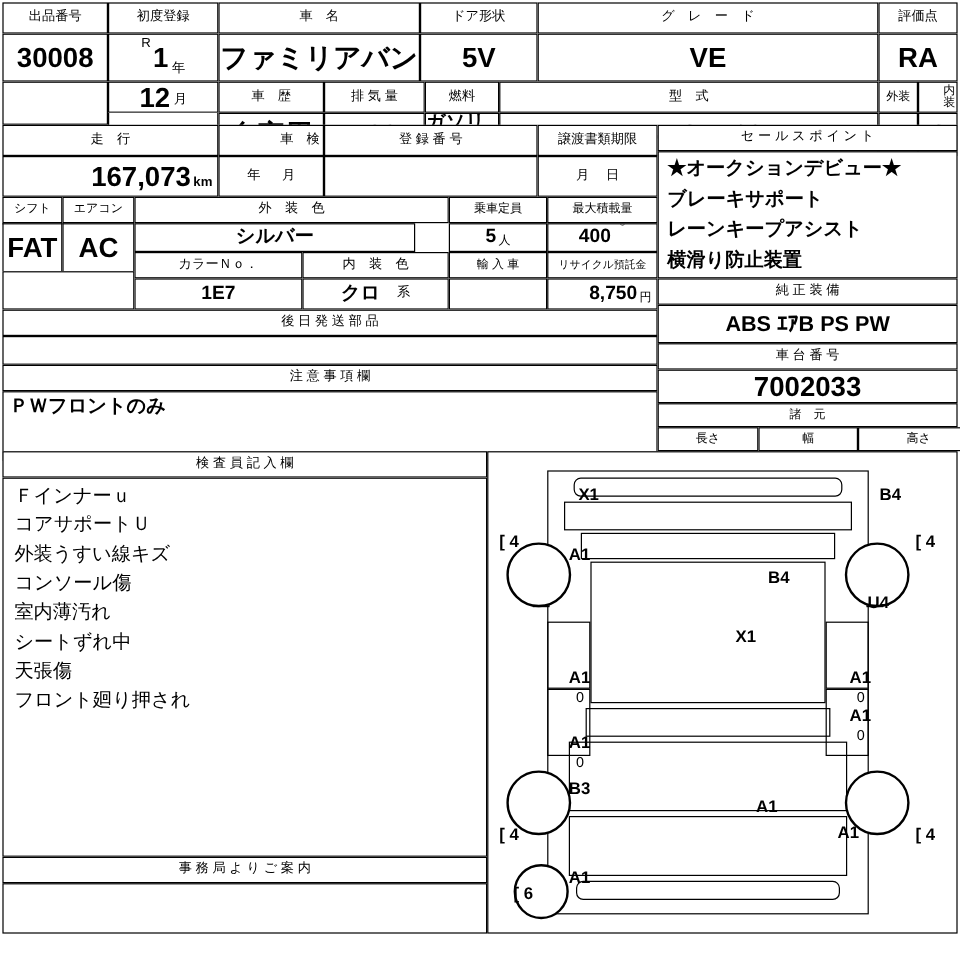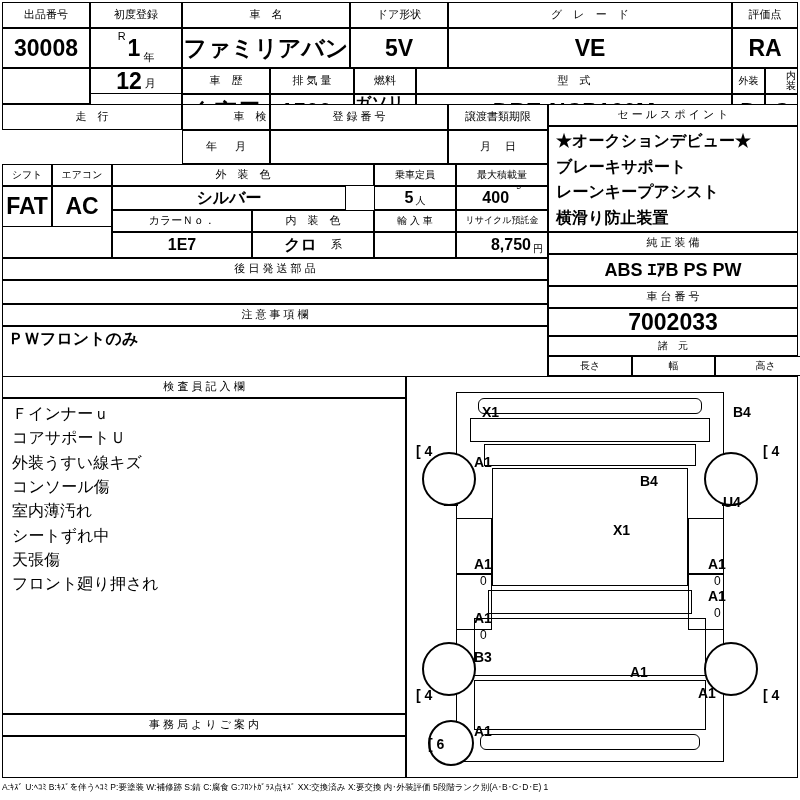--- a/index.html
+++ b/index.html
@@ -164,20 +164,24 @@
   <div class="c" style="left:182px;top:104px;width:88px;height:26px;padding-left:48px;">
     <span class="lbl">車　検</span>
   </div>
   <div class="c" style="left:270px;top:104px;width:178px;height:26px;">
     <span class="lbl">登 録 番 号</span>
   </div>
   <div class="c" style="left:448px;top:104px;width:100px;height:26px;">
     <span class="lbl">譲渡書類期限</span>
   </div>
 
+  <div class="c right" style="left:2px;top:130px;width:180px;height:34px;">
+    <span class="val-l">167,073</span>
+    <span class="unit-b" style="align-self:flex-end;margin-bottom:4px;">km</span>
+  </div>
   <div class="c" style="left:182px;top:130px;width:88px;height:34px;">
     <span class="lbl" style="margin-right:18px;">年</span>
     <span class="lbl">月</span>
   </div>
   <div class="c" style="left:270px;top:130px;width:178px;height:34px;"></div>
   <div class="c" style="left:448px;top:130px;width:100px;height:34px;">
     <span class="lbl" style="margin-right:14px;">月</span>
     <span class="lbl">日</span>
   </div>
 
@@ -366,15 +370,14 @@
     <div class="mark sm" style="left:72px;top:250px;">0</div>
     <div class="mark" style="left:66px;top:271px;">B3</div>
     <div class="mark" style="left:222px;top:286px;">A1</div>
     <div class="mark" style="left:290px;top:307px;">A1</div>
     <div class="mark" style="left:8px;top:309px;">[ 4</div>
     <div class="mark" style="left:355px;top:309px;">[ 4</div>
     <div class="mark" style="left:20px;top:358px;">[ 6</div>
     <div class="mark" style="left:66px;top:345px;">A1</div>
   </div>
 
-  <div class="footer">A:ｷｽﾞ  U:ﾍｺﾐ  B:ｷｽﾞを伴うﾍｺﾐ  P:要塗装  W:補修跡  S:錆  C:腐食  G:ﾌﾛﾝﾄｶﾞﾗｽ点ｷｽﾞ  XX:交換済み  X:要交換   内･外装評価  5段階ランク別(A･B･C･D･E) 1</div>
 
 </div>
 
 </body></html>

